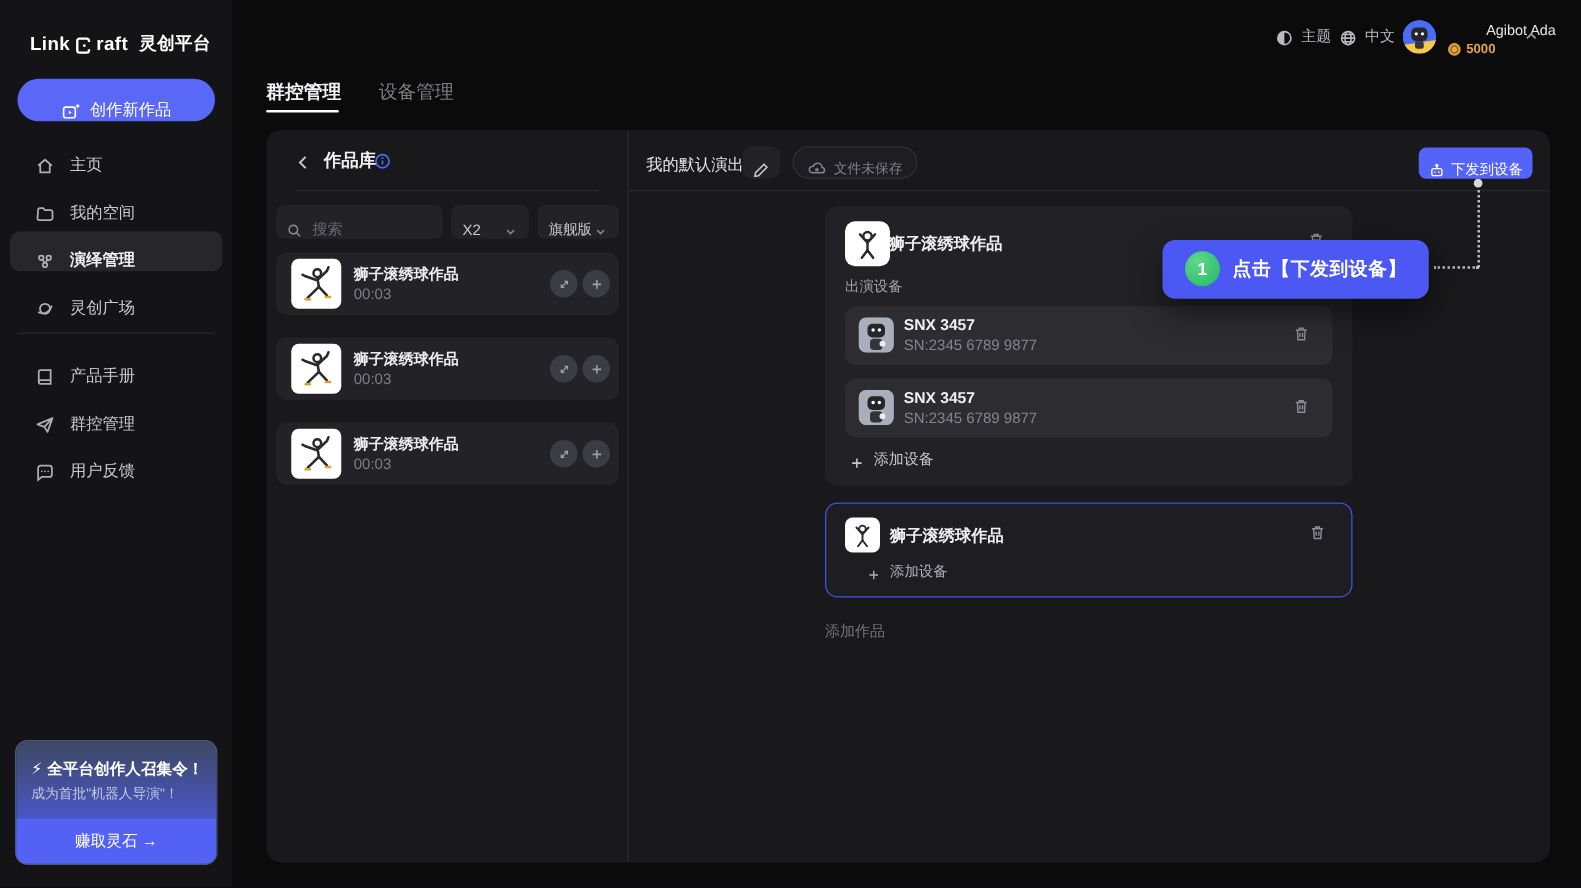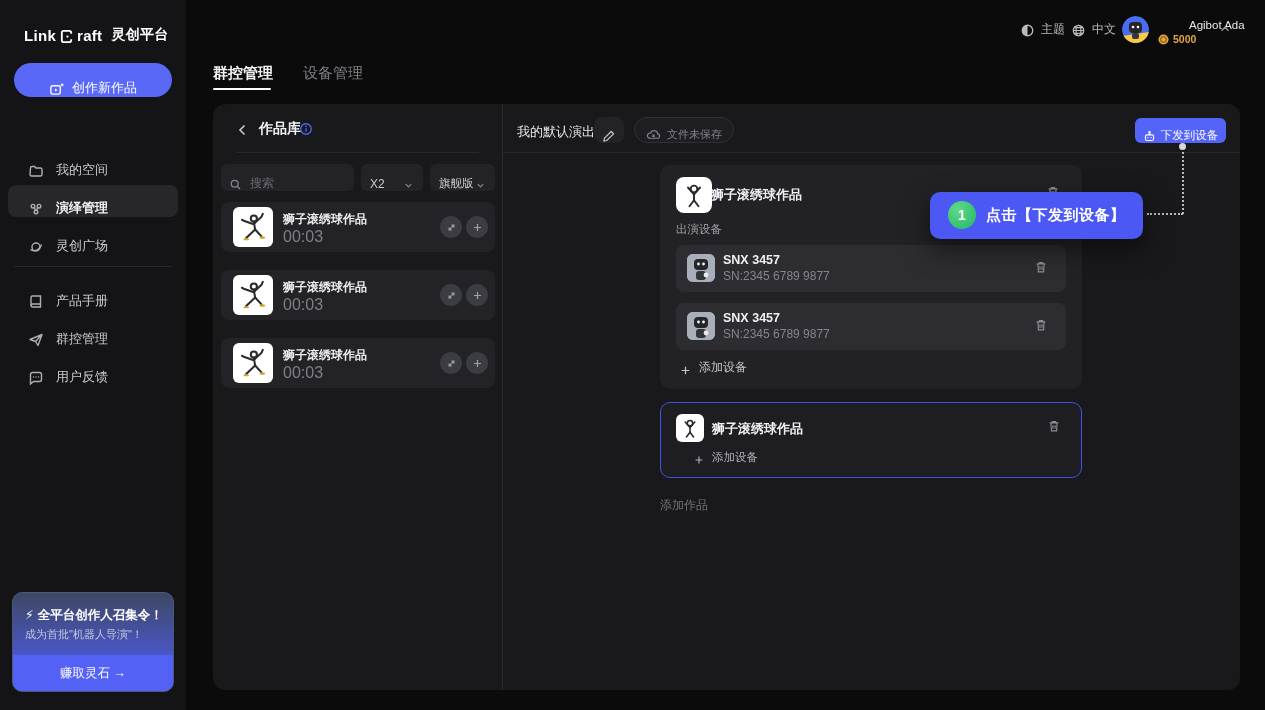--- a/index.html
+++ b/index.html
@@ -34,21 +34,21 @@
   #librarypanel{left:0;top:0;width:290px;height:586px;border-right:1px solid #2b2b2f;box-sizing:border-box;}
   .lib-title{left:46px;top:16px;font-size:14px;font-weight:bold;color:#f0f0f2;}
   .lib-divider{left:24px;top:48px;width:242px;height:1px;background:#2a2a2e;}
   .search-box{left:8px;top:60px;width:133px;height:27px;background:#232327;border-radius:6px;gap:6px;padding:0 8px;box-sizing:border-box;}
   .search-box input{flex:1;min-width:0;background:transparent;border:none;outline:none;color:#eab308;font-size:12px;font-family:inherit;}
   .search-box input::placeholder{color:#68696f;}
   .select{background:#232327;border-radius:6px;height:27px;box-sizing:border-box;padding:0 9px;justify-content:space-between;color:#c9cacd;font-size:12px;cursor:pointer;}
   .work-item{left:8px;width:274px;height:50px;background:#232327;border-radius:8px;cursor:pointer;}
   .work-thumb{position:absolute;left:12px;top:5px;width:40px;height:40px;background:#fff;border-radius:6px;display:flex;align-items:center;justify-content:center;}
   .work-title{position:absolute;left:62px;top:9px;font-size:12px;font-weight:bold;color:#ededef;}
-  .work-time{position:absolute;left:62px;top:26px;font-size:16px;color:#7e7f85;}
+  .work-time{position:absolute;left:62px;top:26px;font-size:12px;color:#7e7f85;}
   .circ-btn{position:absolute;top:14px;width:22px;height:22px;border-radius:50%;background:#3c3d42;color:#a0a1a6;display:flex;align-items:center;justify-content:center;cursor:pointer;}
   
   .stage-title{left:304px;top:19px;font-size:13px;color:#e8e8ea;}
   .edit-btn{left:381px;top:13px;width:30px;height:26px;border-radius:8px;background:#232327;justify-content:center;color:#c7c8cc;cursor:pointer;}
   .save-pill{left:421px;top:13px;height:26px;border-radius:14px;border:1px solid #303036;background:#1e1e22;box-sizing:border-box;padding:0 11px;gap:6px;color:#808189;font-size:11px;}
   .deploy-btn{left:922px;top:14px;width:91px;height:25px;border-radius:6px;background:#5464f8;color:#fff;font-size:11.5px;justify-content:center;gap:5px;cursor:pointer;z-index:6;}
   .stage-divider{left:290px;top:48px;width:737px;height:1px;background:#29292d;}
   .guide-dot{left:966px;top:39px;width:7px;height:7px;border-radius:50%;background:#d6d7db;z-index:5;}
   .guide-vline{left:969px;top:48px;width:0;height:62px;border-left:2px dotted #b9bac0;z-index:5;}
   .guide-hline{left:934px;top:109px;width:36px;height:0;border-top:2px dotted #b9bac0;z-index:5;}
@@ -90,20 +90,28 @@
       <span>
           <svg width="15" height="15" viewBox="0 0 16 16" fill="none" stroke="#fff" stroke-width="1.4">
             <rect x="2" y="4" width="10" height="9" rx="2"></rect>
             <path d="M6.5 7 L9 8.5 L6.5 10 Z" fill="#fff" stroke="none"></path>
             <path d="M12.5 3 h3 M14 1.5 v3"></path>
           </svg>
         </span>
       <span>创作新作品</span>
     </div>
 
+    <div class="abs flex nav-item" style="top:109px">
+      <span class="nico">
+          <svg width="16" height="16" viewBox="0 0 16 16" fill="none" stroke="currentColor" stroke-width="1.4">
+            <path d="M2.5 7.5 L8 2.8 L13.5 7.5 M4.2 6.6 V12.8 H11.8 V6.6"></path>
+          </svg>
+        </span>
+      <span>主页</span>
+    </div>
     <div class="abs flex nav-item" style="top:147px">
       <span class="nico">
           <svg width="16" height="16" viewBox="0 0 16 16" fill="none" stroke="currentColor" stroke-width="1.4">
             <path d="M2.5 5 a1.5 1.5 0 0 1 1.5 -1.5 h2.5 l1.5 1.5 h4.5 a1.5 1.5 0 0 1 1.5 1.5 v5 a1.5 1.5 0 0 1 -1.5 1.5 h-9 a1.5 1.5 0 0 1 -1.5 -1.5 Z"></path>
           </svg>
         </span>
       <span>我的空间</span>
     </div>
     <div class="abs flex nav-item active" style="top:185px">
       <span class="nico">

